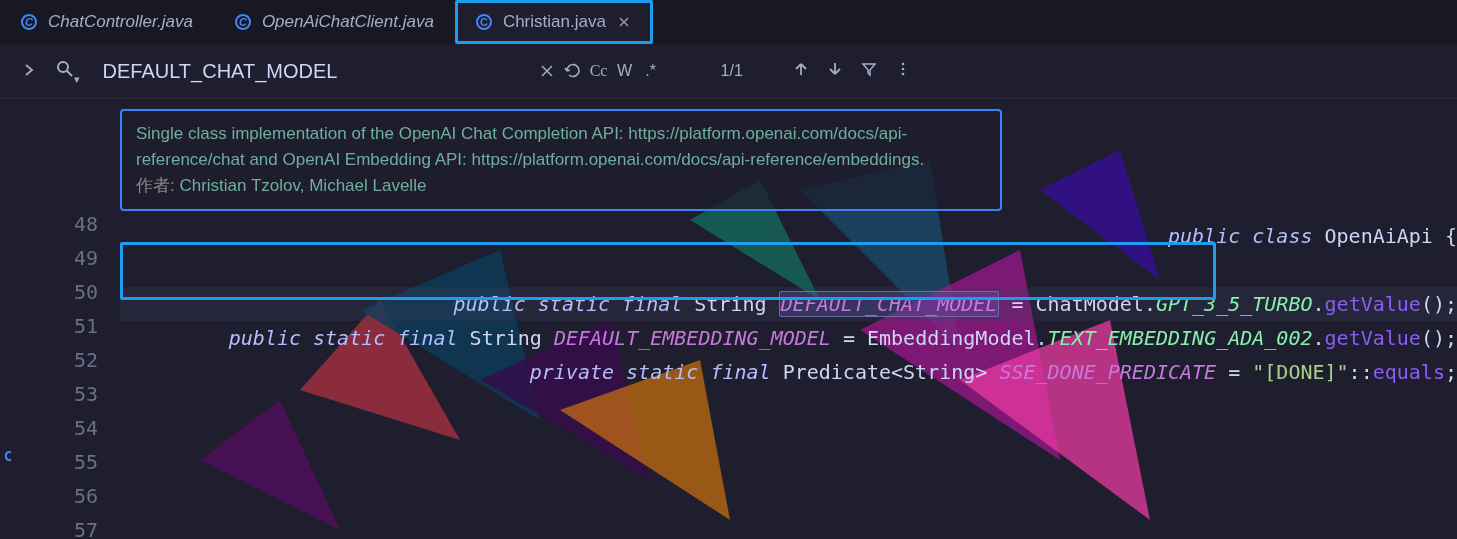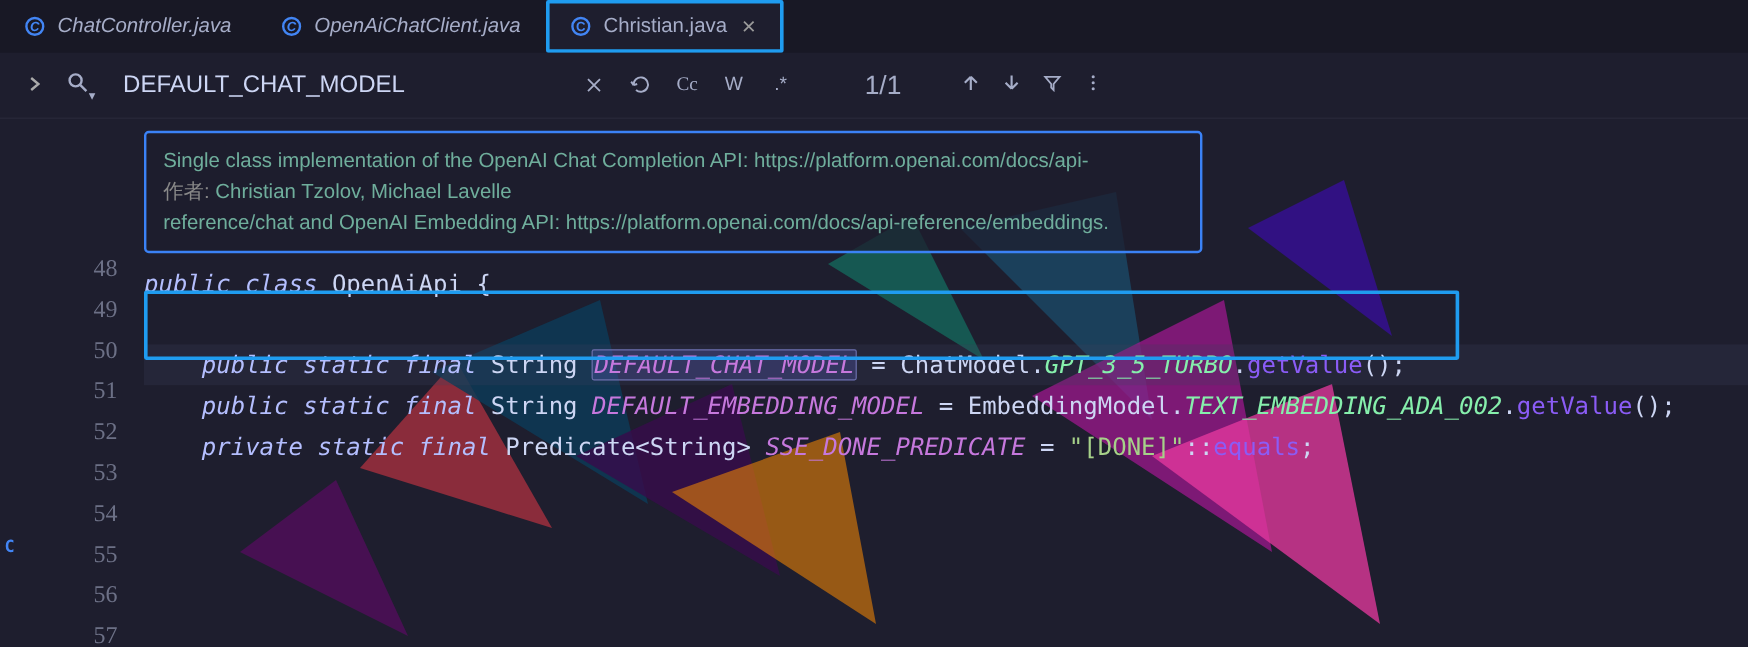--- a/index.html
+++ b/index.html
@@ -106,35 +106,35 @@
     background: transparent;
     border: none;
     outline: none;
     color: #cdd6f4;
     font-size: 20px;
     font-family: inherit;
   }
   .find-input::selection { background: #3a3d5c; }
   .find-icons {
     display: flex;
-    gap: 19px;
+    gap: 6px;
     align-items: center;
     margin-left: 4px;
     color: #a6adc8;
   }
   .find-icons > * {
     cursor: pointer;
     display: flex;
     align-items: center;
     justify-content: center;
     width: 20px;
     height: 20px;
     font-size: 16px;
   }
-  .find-count { color: #a6adc8; font-size: 22px; padding: 0 10px; margin-left: 40px;}
+  .find-count { color: #a6adc8; font-size: 16px; padding: 0 10px; margin-left: 40px;}
   .find-nav {
     display: flex;
     gap: 18px;
     align-items: center;
     color: #a6adc8;
     font-size: 18px;
     margin-left: 30px;
   }
   .find-nav > * { cursor: pointer; }
 
@@ -158,21 +158,21 @@
     font-size: 14px;
   }
   .gutter {
     width: 82px;
     text-align: right;
     color: #6c7086;
     padding-right: 22px;
     padding-top: 108px;
     user-select: none;
   }
-  .gutter div { height: 34px; font-family: Liberation Serif, serif; }
+  .gutter div { height: 34px; }
   .code-col {
     flex: 1;
     position: relative;
   }
 
   .doc-block {
     margin-top: 10px;
     margin-left: 0;
     background: rgba(30,30,46,0.75);
     border: 2px solid #3b82f6;
@@ -188,20 +188,21 @@
 
   .code-lines {
     margin-top: 8px;
     position: relative;
   }
   .code-line {
     height: 34px;
     white-space: pre;
     position: relative;
     padding-left: 0;
+    text-align: right;
   }
   .code-line.current {
     background: rgba(60, 63, 90, 0.25);
   }
 
   .highlight-box {
     position: absolute;
     border: 3px solid #1f9cf0;
     border-radius: 2px;
     pointer-events: none;
@@ -349,24 +350,24 @@
     <div>54</div>
     <div>55</div>
     <div>56</div>
     <div>57</div>
   </div>
 
   <div class="code-col">
 
     <div class="doc-block">
       <div>Single class implementation of the OpenAI Chat Completion API: https://platform.openai.com/docs/api-</div>
+      <div>reference/chat and OpenAI Embedding API: https://platform.openai.com/docs/api-reference/embeddings.</div>
       <div>
         <span class="author-label">作者: </span><span>Christian Tzolov, Michael Lavelle</span>
       </div>
-      <div>reference/chat and OpenAI Embedding API: https://platform.openai.com/docs/api-reference/embeddings.</div>
     </div>
 
     <div class="highlight-box" style="top:143px; left:0px; width:1090px; height:52px;"></div>
 
     <div class="code-lines">
 
       <div class="code-line"><span class="mod">public</span> <span class="mod">class</span> <span class="type">OpenAiApi</span> <span class="punc">{</span></div>
 
       <div class="code-line"></div>
 

